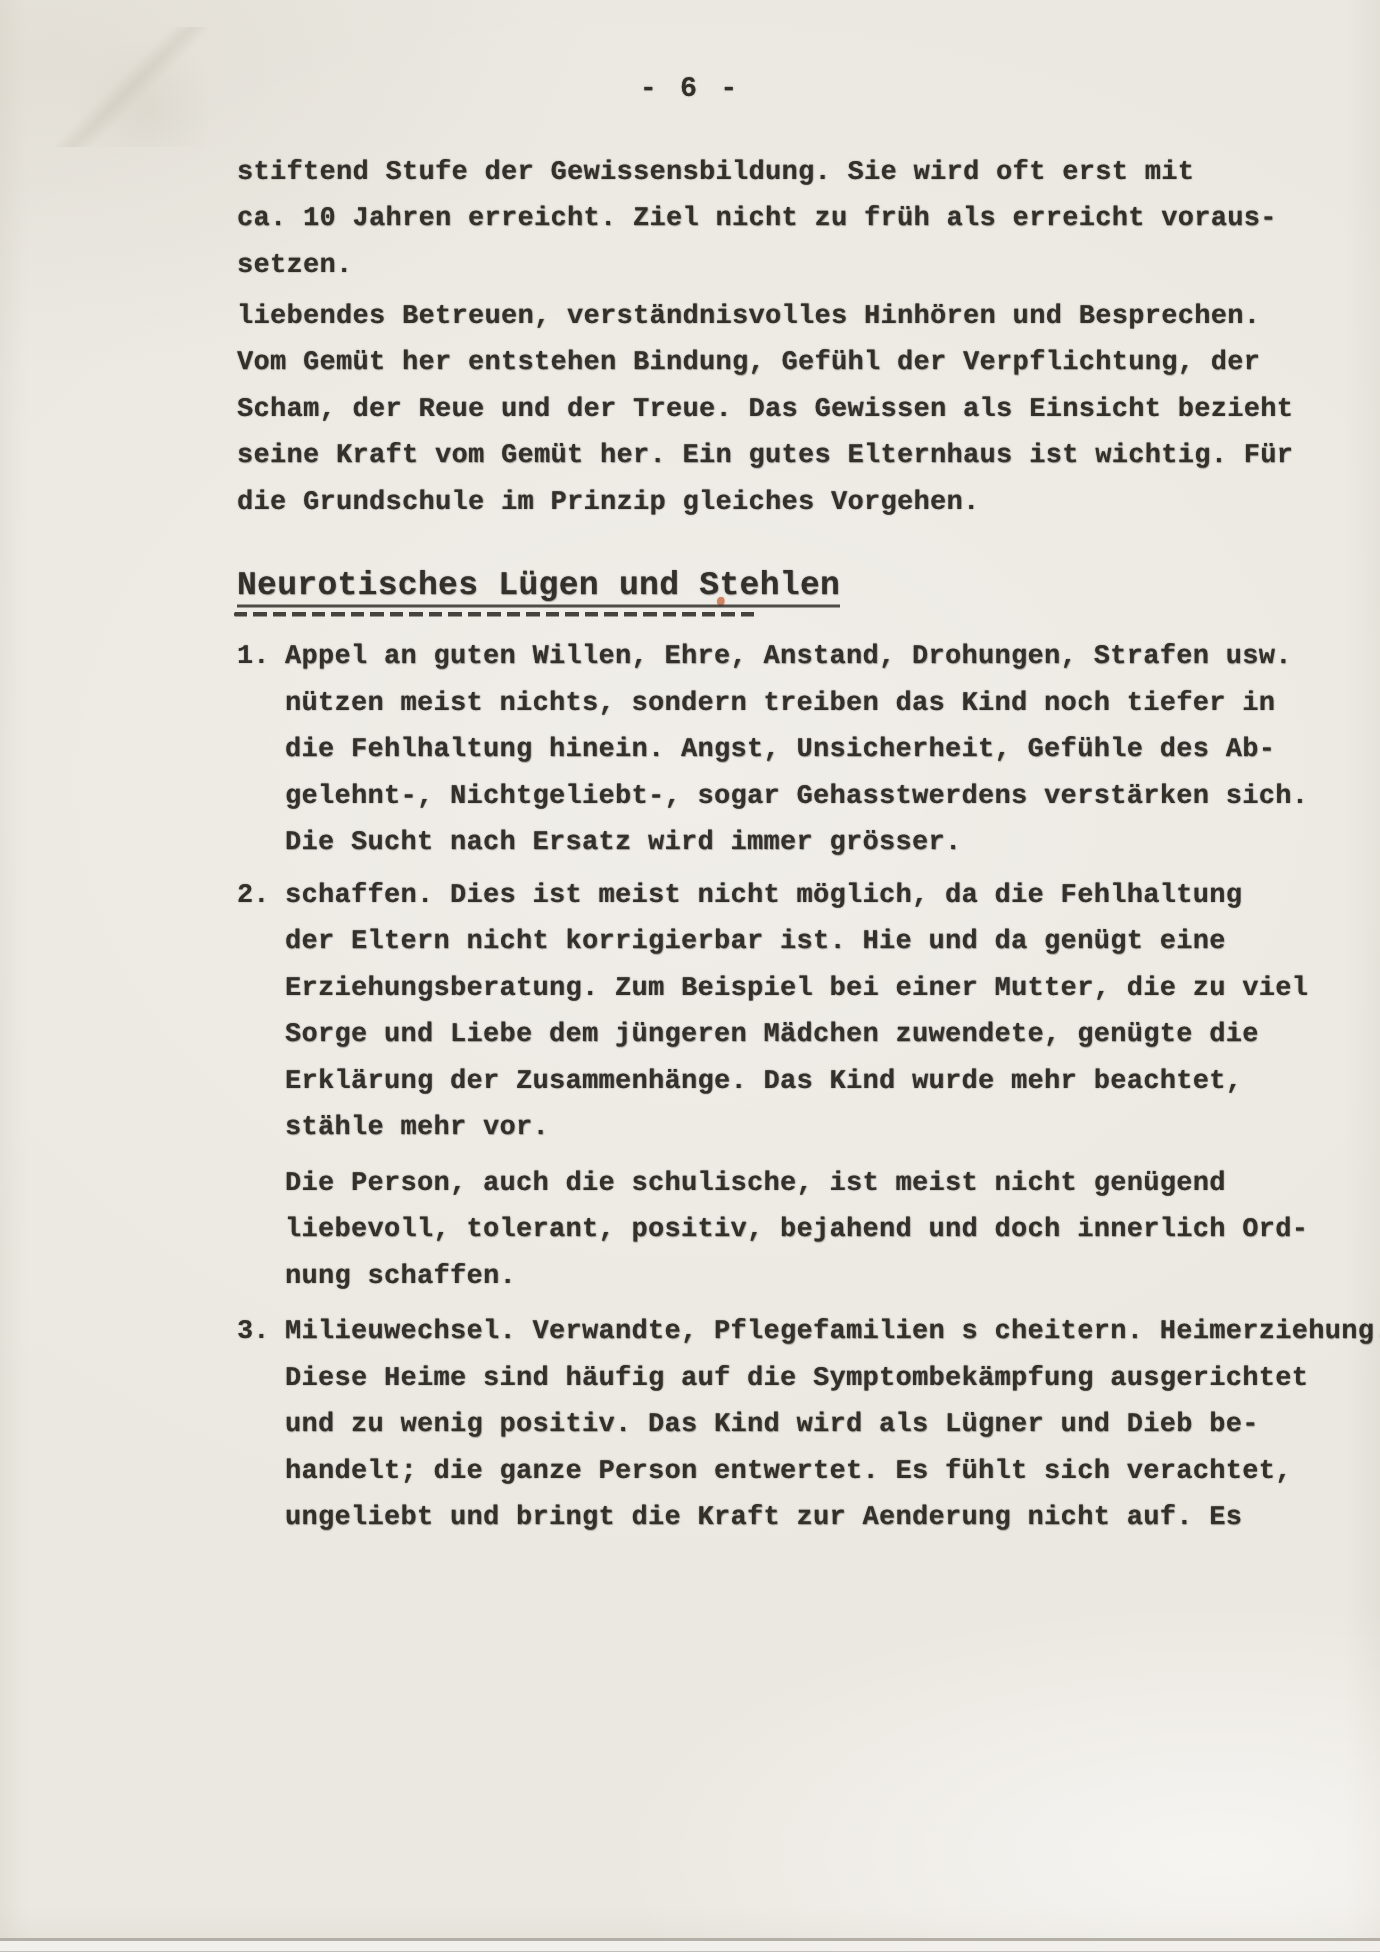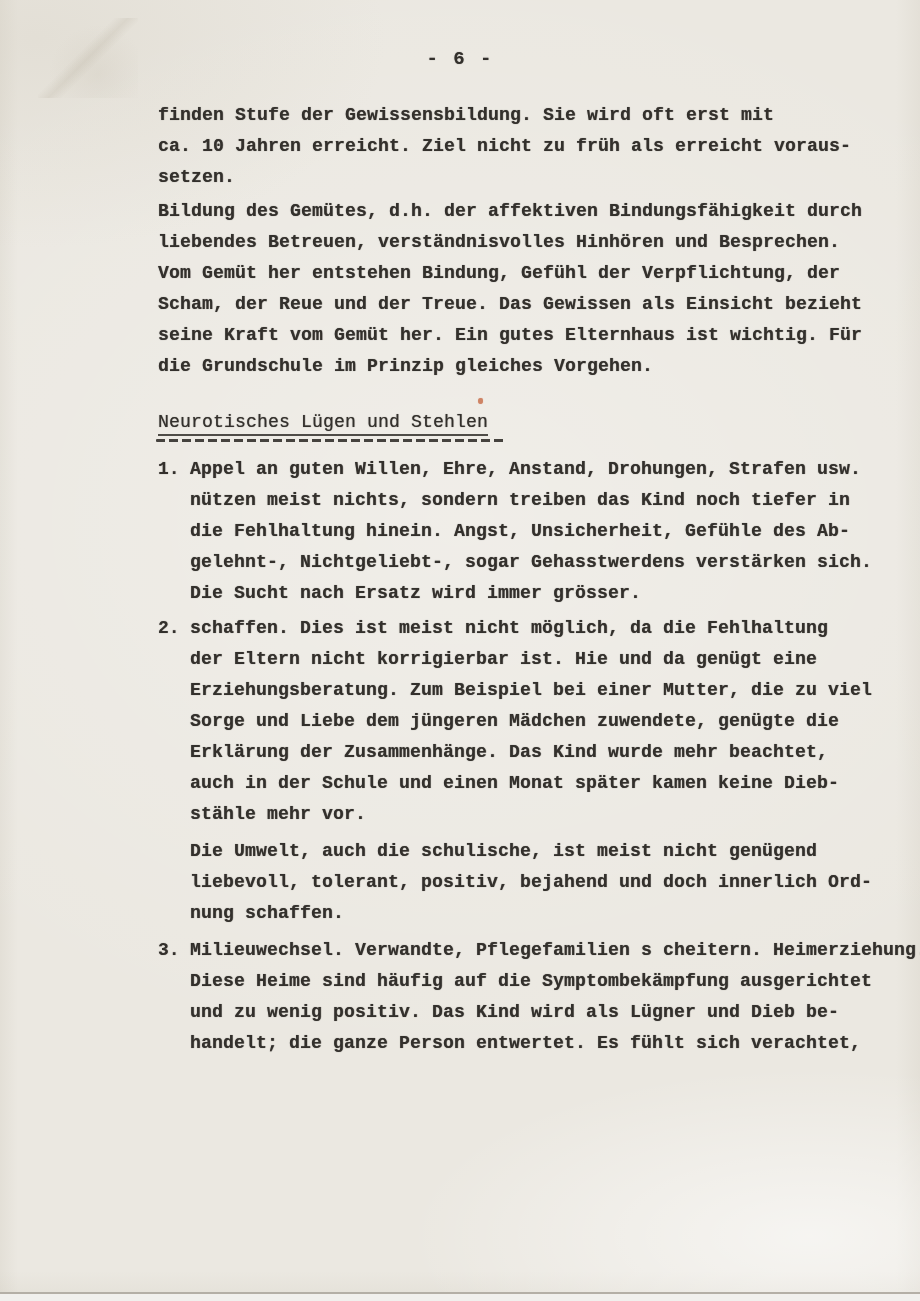--- a/index.html
+++ b/index.html
@@ -52,22 +52,22 @@
     left: 158px;
     width: 762px;
   }
   .para-2 { margin-top: 3px; }
   .heading-wrap {
     margin-top: 30px;
     height: 32px;
   }
   .heading-text {
     display: inline-block;
-    font-size: 18px;
-    font-weight: 400;
+    font-size: 22px;
+    font-weight: 700;
     letter-spacing: 0.2px;
     line-height: 20px;
     padding-bottom: 2px;
     border-bottom: 2px solid rgba(51,48,44,0.85);
     text-shadow: 0 0 1px rgba(51,48,44,0.55), 0.4px 0.4px 0.6px rgba(51,48,44,0.35);
     white-space: pre;
   }
   .dash-underline {
     width: 348px;
     height: 3px;
@@ -138,27 +138,26 @@
 <div class="paper" style="--paper: #ebe8e1; --ink: #33302c;">
 
   <div class="smudge-top-left"></div>
   <div class="orange-speck"></div>
 
   <div class="page-number">- 6 -</div>
 
   <div class="content">
 
     <div class="para para-1">
-        <div class="tline">finden Stufe der Gewissensbildung. Sie wird oft erst mit</div>
+        <div class="tline">stiftend Stufe der Gewissensbildung. Sie wird oft erst mit</div>
         <div class="tline">ca. 10 Jahren erreicht. Ziel nicht zu früh als erreicht voraus-</div>
         <div class="tline">setzen.</div>
       </div>
 
     <div class="para para-2">
-        <div class="tline">Bildung des Gemütes, d.h. der affektiven Bindungsfähigkeit durch</div>
         <div class="tline">liebendes Betreuen, verständnisvolles Hinhören und Besprechen.</div>
         <div class="tline">Vom Gemüt her entstehen Bindung, Gefühl der Verpflichtung, der</div>
         <div class="tline">Scham, der Reue und der Treue. Das Gewissen als Einsicht bezieht</div>
         <div class="tline">seine Kraft vom Gemüt her. Ein gutes Elternhaus ist wichtig. Für</div>
         <div class="tline">die Grundschule im Prinzip gleiches Vorgehen.</div>
       </div>
 
     <div class="heading-wrap">
       <span class="heading-text">Neurotisches Lügen und Stehlen</span>
       <div class="dash-underline"></div>
@@ -176,37 +175,37 @@
     </div>
 
     <div class="list-item item-2">
       <span class="item-number">2.</span>
       <div class="item-lines">
           <div class="tline">schaffen. Dies ist meist nicht möglich, da die Fehlhaltung</div>
           <div class="tline">der Eltern nicht korrigierbar ist. Hie und da genügt eine</div>
           <div class="tline">Erziehungsberatung. Zum Beispiel bei einer Mutter, die zu viel</div>
           <div class="tline">Sorge und Liebe dem jüngeren Mädchen zuwendete, genügte die</div>
           <div class="tline">Erklärung der Zusammenhänge. Das Kind wurde mehr beachtet,</div>
-          <div class="tline">auch in der Schule und einen Monat später kamen keine Dieb-</div>
           <div class="tline">stähle mehr vor.</div>
         </div>
     </div>
 
     <div class="inset-para">
-        <div class="tline">Die Umwelt, auch die schulische, ist meist nicht genügend</div>
+        <div class="tline">Die Person, auch die schulische, ist meist nicht genügend</div>
         <div class="tline">liebevoll, tolerant, positiv, bejahend und doch innerlich Ord-</div>
         <div class="tline">nung schaffen.</div>
       </div>
 
     <div class="list-item item-3">
       <span class="item-number">3.</span>
       <div class="item-lines">
           <div class="tline">Milieuwechsel. Verwandte, Pflegefamilien s cheitern. Heimerziehung.</div>
           <div class="tline">Diese Heime sind häufig auf die Symptombekämpfung ausgerichtet</div>
           <div class="tline">und zu wenig positiv. Das Kind wird als Lügner und Dieb be-</div>
           <div class="tline">handelt; die ganze Person entwertet. Es fühlt sich verachtet,</div>
+          <div class="tline">ungeliebt und bringt die Kraft zur Aenderung nicht auf. Es</div>
         </div>
     </div>
 
   </div>
 
   <div class="scan-bottom-edge"></div>
 </div>
 
 </body></html>

